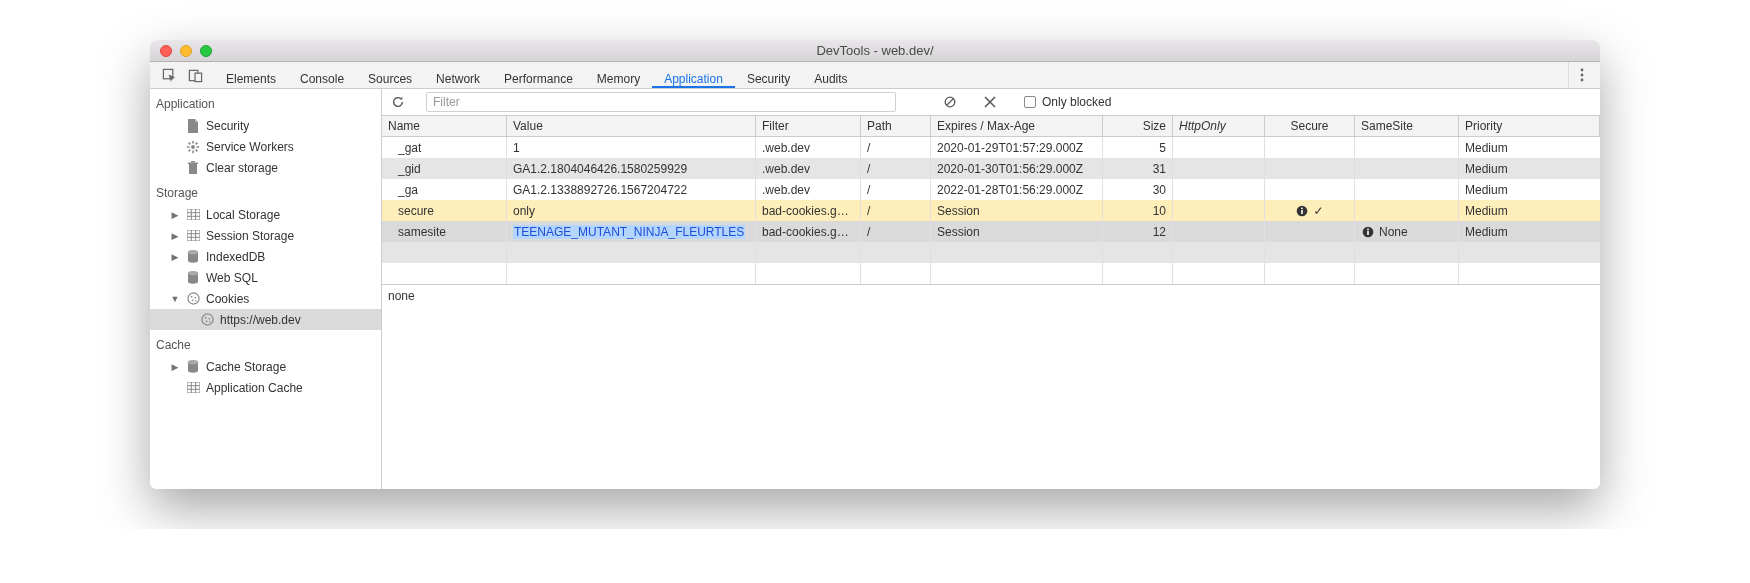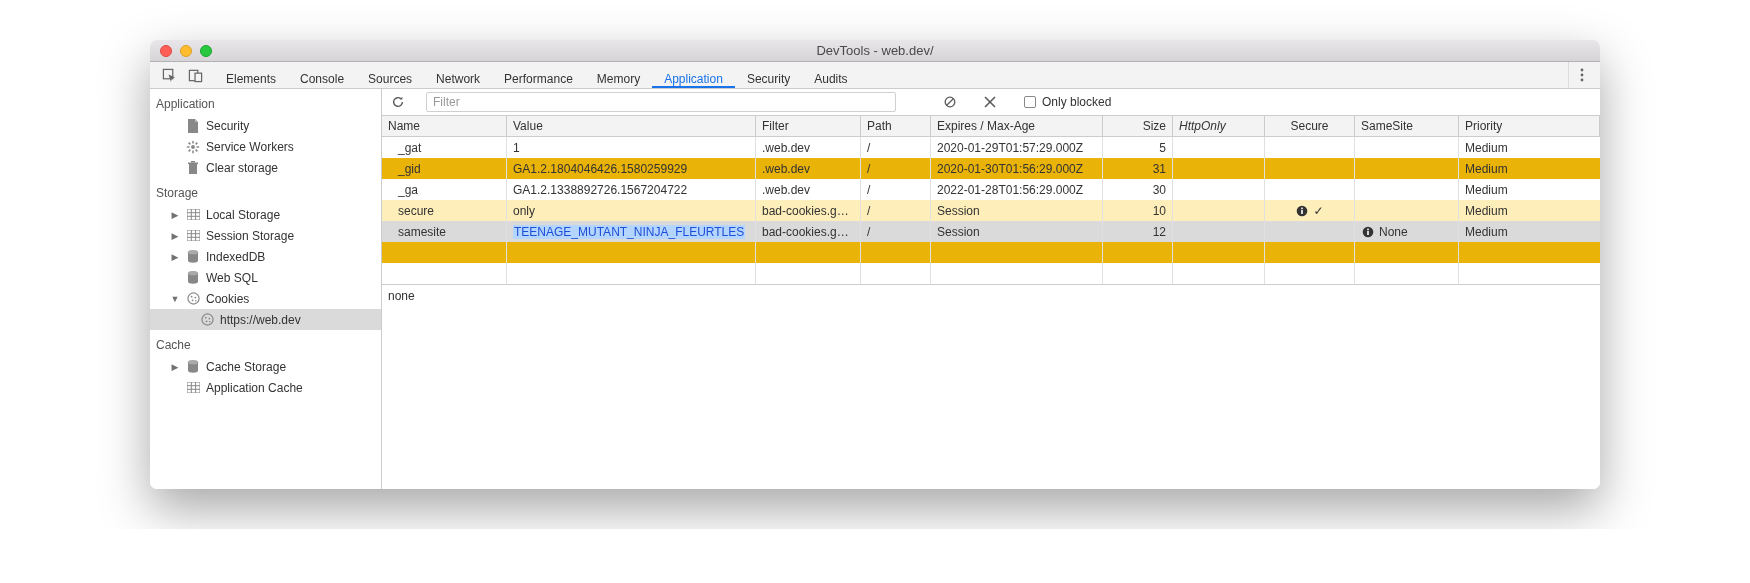--- a/index.html
+++ b/index.html
@@ -147,21 +147,21 @@
   .col-path   { width: 70px; }
   .col-exp    { width:172px; }
   .col-size   { width: 70px; justify-content:flex-end; }
   .col-http   { width: 92px; font-style: italic; }
   .col-secure { width: 90px; justify-content:center; }
   .col-same   { width:104px; }
   .col-prio   { flex:1; border-right:none; }
 
   .td-row { border-bottom: 0; }
   .td-row.even { background:#fff; }
-  .td-row.odd  { background:#eab308; }
+  .td-row.odd  { background:#e5e5e5; }
   .td-row.highlight { background:#feeeba; }
   .td-row.selected  { background:#dadada; }
   .td-row .cell .indent { display:inline-block; width:10px; }
   .val-highlight {
     background:#b4d5fe;
     color:#1d4ed8;
     padding:0 1px;
   }
   .info-icon {
     display:inline-flex;

